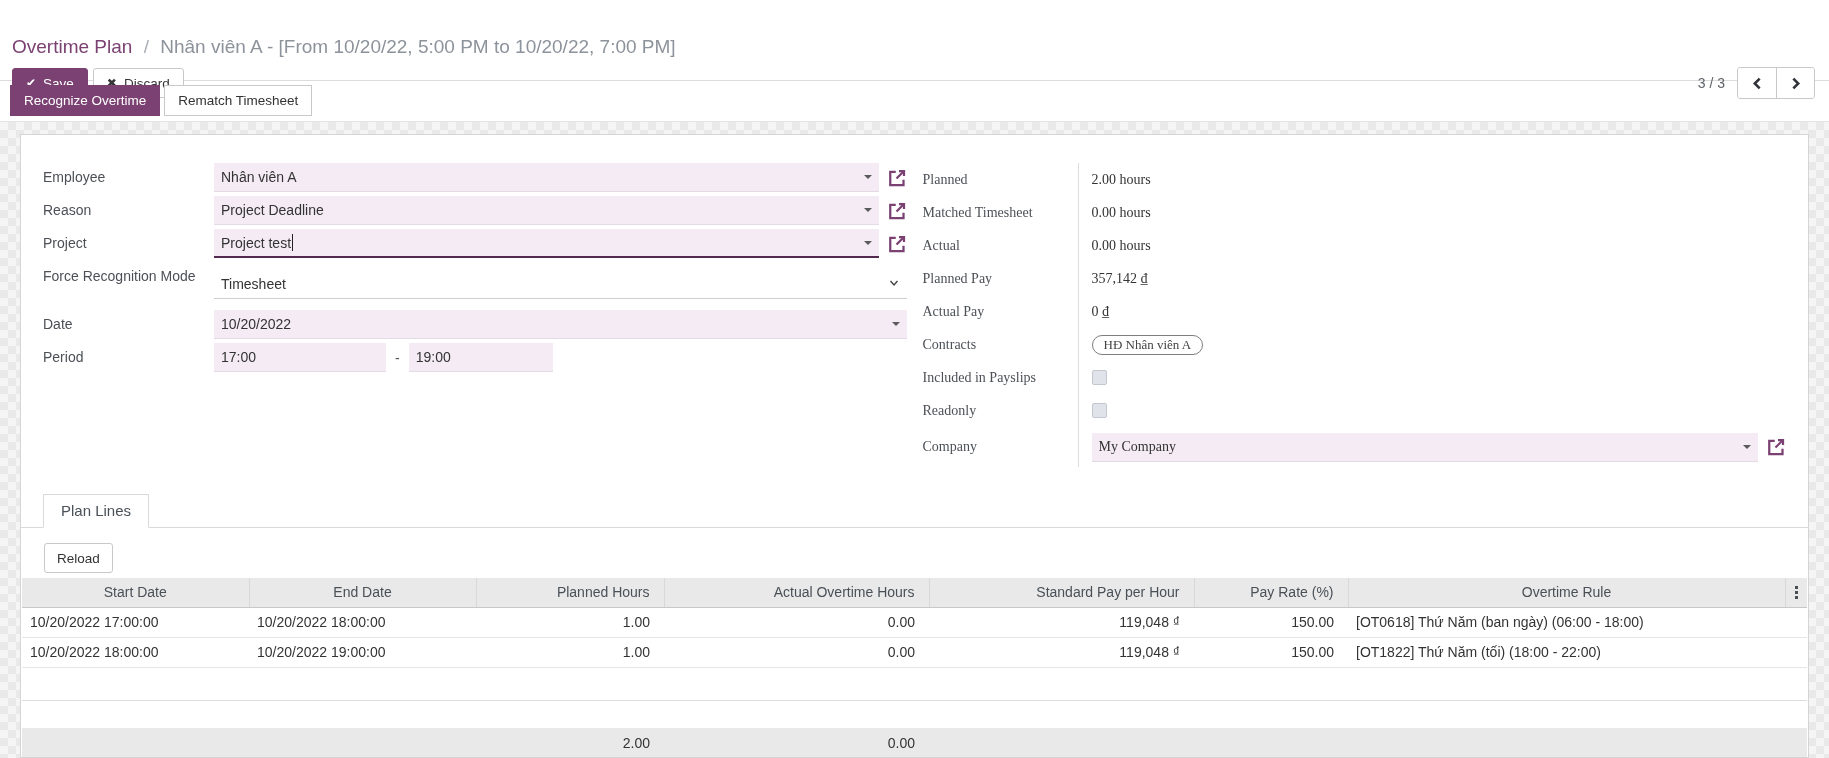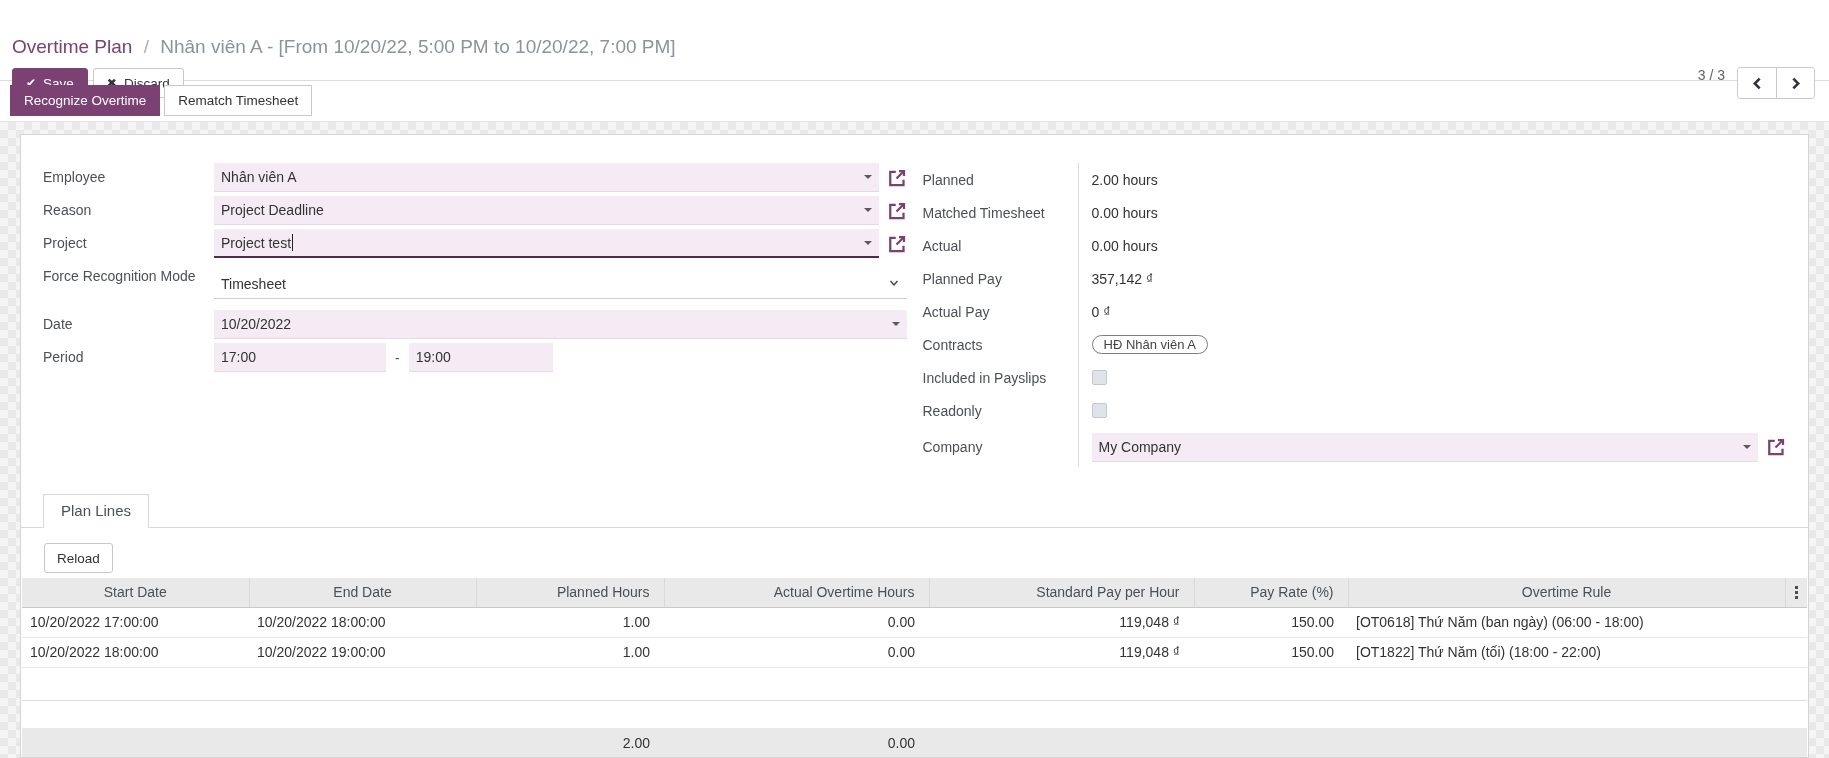--- a/index.html
+++ b/index.html
@@ -26,21 +26,21 @@
   .breadcrumb .bc-current{color:var(--muted);}
   .cp-row{display:flex;align-items:center;margin-top:7px;}
   .btn{display:inline-flex;align-items:center;gap:7px;height:30px;padding:0 13px;
        font-size:13.5px;border-radius:3px;border:1px solid transparent;cursor:pointer;
        background:#fff;color:#333;white-space:nowrap;}
   .btn.primary{background:var(--accent);border-color:var(--accent);color:#fff;}
   .btn.secondary{border-color:#c9c9c9;}
   .btn + .btn{margin-left:5px;}
   .btn .glyph{font-size:12px;line-height:1;}
   .cp-spacer{flex:1;}
-  .pager{display:flex;gap:12px;}
+  .pager{display:flex;align-items:center;gap:12px;}
   .pager-text{color:#5f6368;font-size:14px;}
   .pager-btns{display:flex;border:1px solid #c9c9c9;border-radius:3px;overflow:hidden;}
   .pager-btn{width:38px;height:30px;display:flex;align-items:center;justify-content:center;background:#fff;cursor:pointer;}
   .pager-btn + .pager-btn{border-left:1px solid #c9c9c9;}
   .pager-btn svg{display:block;}
   
   .statusbar{background:#fff;height:41px;display:flex;align-items:flex-start;padding:4px 12px 0 10px;border-bottom:1px solid #e4e4e4;}
   .statusbar .btn{border-radius:0;height:31px;}
   .statusbar .btn + .btn{margin-left:4px;}
   
@@ -70,21 +70,21 @@
   .select{background:#fff;height:29px;line-height:28px;padding:0 7px;flex:1;display:flex;align-items:center;
           border-bottom:1px solid #cfcfcf;cursor:pointer;}
   .select .val{flex:1;}
   .row-select{min-height:44px;}
   .row-date{margin-top:0;}
   .period-input{background:var(--field-bg);height:29px;line-height:28px;padding:0 7px;border-bottom:1px solid #e3dbe3;}
   .period-from{width:172px;}
   .period-to{width:144px;}
   .period-sep{margin:0 9px;color:#555;}
   
-  .rgroup{display:grid;grid-template-columns:156px 1fr;}
+  .rgroup{display:grid;grid-template-columns:156px 1fr;font-family:Liberation Serif, serif;}
   .rlabel{border-right:1px solid #ddd;color:var(--label);min-height:33px;display:flex;align-items:center;padding-right:8px;}
   .rvalue{min-height:33px;display:flex;align-items:center;padding-left:13px;color:var(--text);}
   .badge{display:inline-block;border:1px solid #7e7e7e;border-radius:12px;padding:1px 11px;font-size:13px;color:#444;background:#fff;}
   .checkbox{width:15px;height:15px;background:#e0e3ea;border:1px solid #c3c7d0;border-radius:2px;cursor:pointer;}
   .rvalue .m2o-wrap{display:flex;align-items:center;flex:1;}
   
   .notebook-tabs{display:flex;margin-top:18px;padding-left:22px;border-bottom:1px solid #d9d9d9;}
   .tab{background:#fff;border:1px solid #d9d9d9;border-bottom:none;padding:7px 17px 8px;font-size:15px;
        color:#495057;position:relative;top:1px;cursor:pointer;}
   .tab.active{border-bottom:1px solid #fff;}

